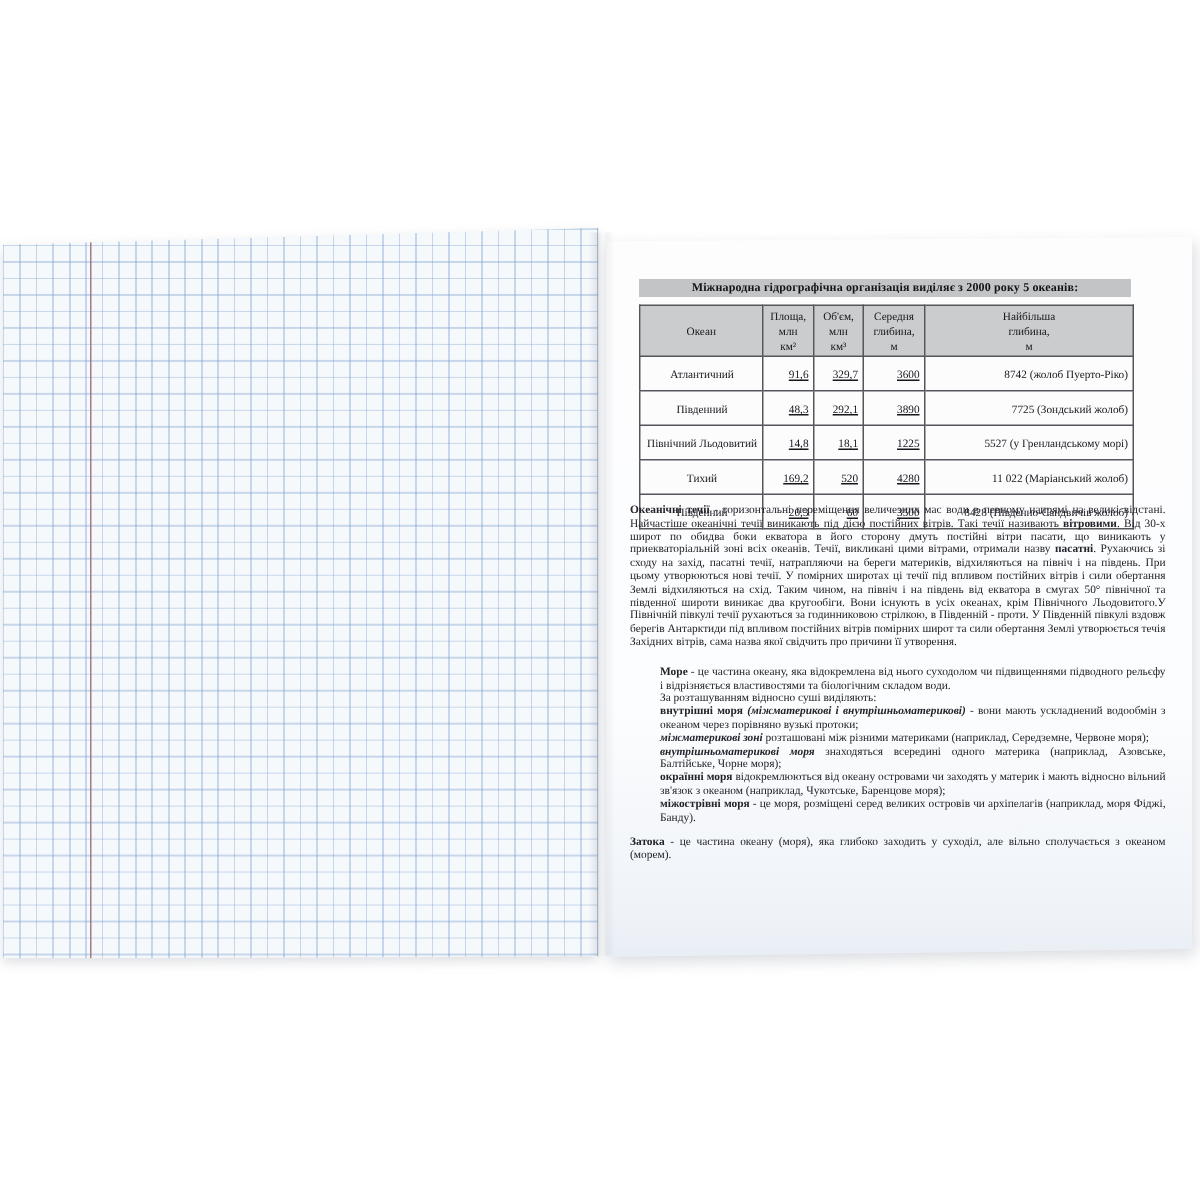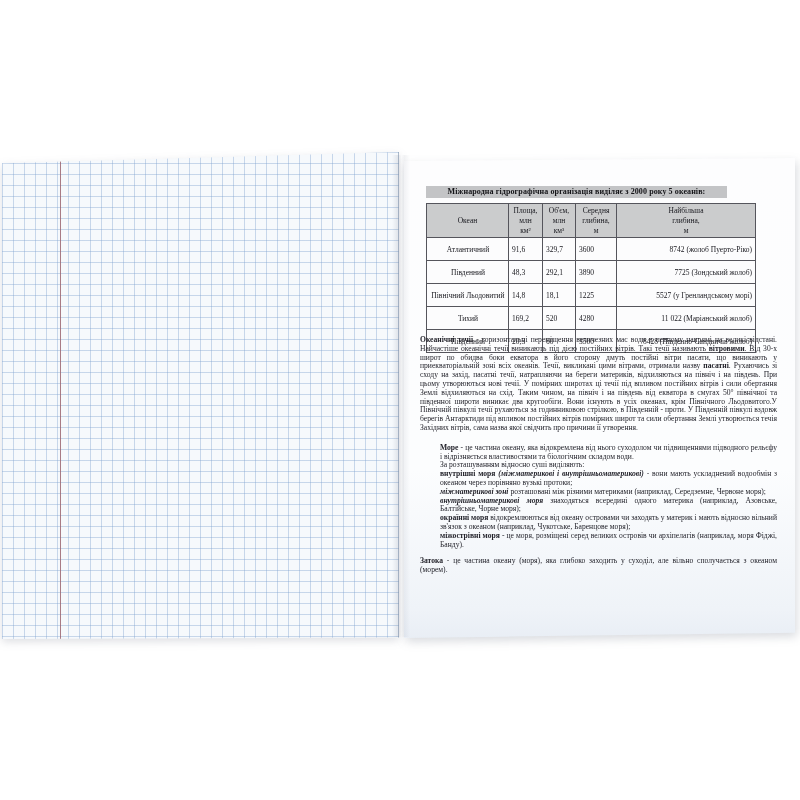--- a/index.html
+++ b/index.html
@@ -34,21 +34,21 @@
   .page-right-wrap{position:absolute;left:404px;top:158px;width:391px;height:480px;
     filter:drop-shadow(2px 4px 5px rgba(70,80,100,0.20));}
   .page-right{
     position:absolute;inset:0;
     background:linear-gradient(180deg,#fdfdfe 0%, #fcfdfe 65%, #eff3f8 94%, #e9eef5 100%);
     clip-path:polygon(0 0.6%, 100% 0%, 100% 98.9%, 0 100%);
   }
 
   
   .table-title{
-    position:absolute;top:28px;left:22px;width:301px;height:12px;
+    position:absolute;top:28px;left:22px;width:328px;height:12px;
     background:#c3c4c6;color:#141418;font-weight:bold;font-size:8px;line-height:12px;
     text-align:center;letter-spacing:0.1px;
   }
 
   
   table.ocean{
     position:absolute;top:45px;left:22px;width:329px;
     border-collapse:collapse;table-layout:fixed;
     font-size:7.5px;color:#17171d;
   }
@@ -56,21 +56,21 @@
   table.ocean col.c2{width:34px;}
   table.ocean col.c3{width:33px;}
   table.ocean col.c4{width:41px;}
   table.ocean col.c5{width:139px;}
   table.ocean th, table.ocean td{border:1px solid #55555c;}
   table.ocean th{
     background:#cbcccе;background:#cbcccd;font-weight:normal;text-align:center;
     vertical-align:middle;padding:2px 1px;line-height:1.3;white-space:pre-line;height:26px;
   }
   table.ocean td{background:#fcfcfd;height:20px;padding:1px 3px;vertical-align:middle;}
-  table.ocean td.num{text-align:left;}
+  table.ocean td.num{text-align:right;text-decoration:underline;}
   table.ocean td.name{text-align:center;padding-left:4px;}
   table.ocean td.deep{text-align:right;padding-left:6px;}
 
   
   .text-blocks{
     position:absolute;top:178px;left:16px;width:357px;
     color:#23232b;font-size:7.6px;line-height:8.8px;text-align:justify;
   }
   .block{white-space:pre-wrap;}
   .block-currents{margin-bottom:11px;}

